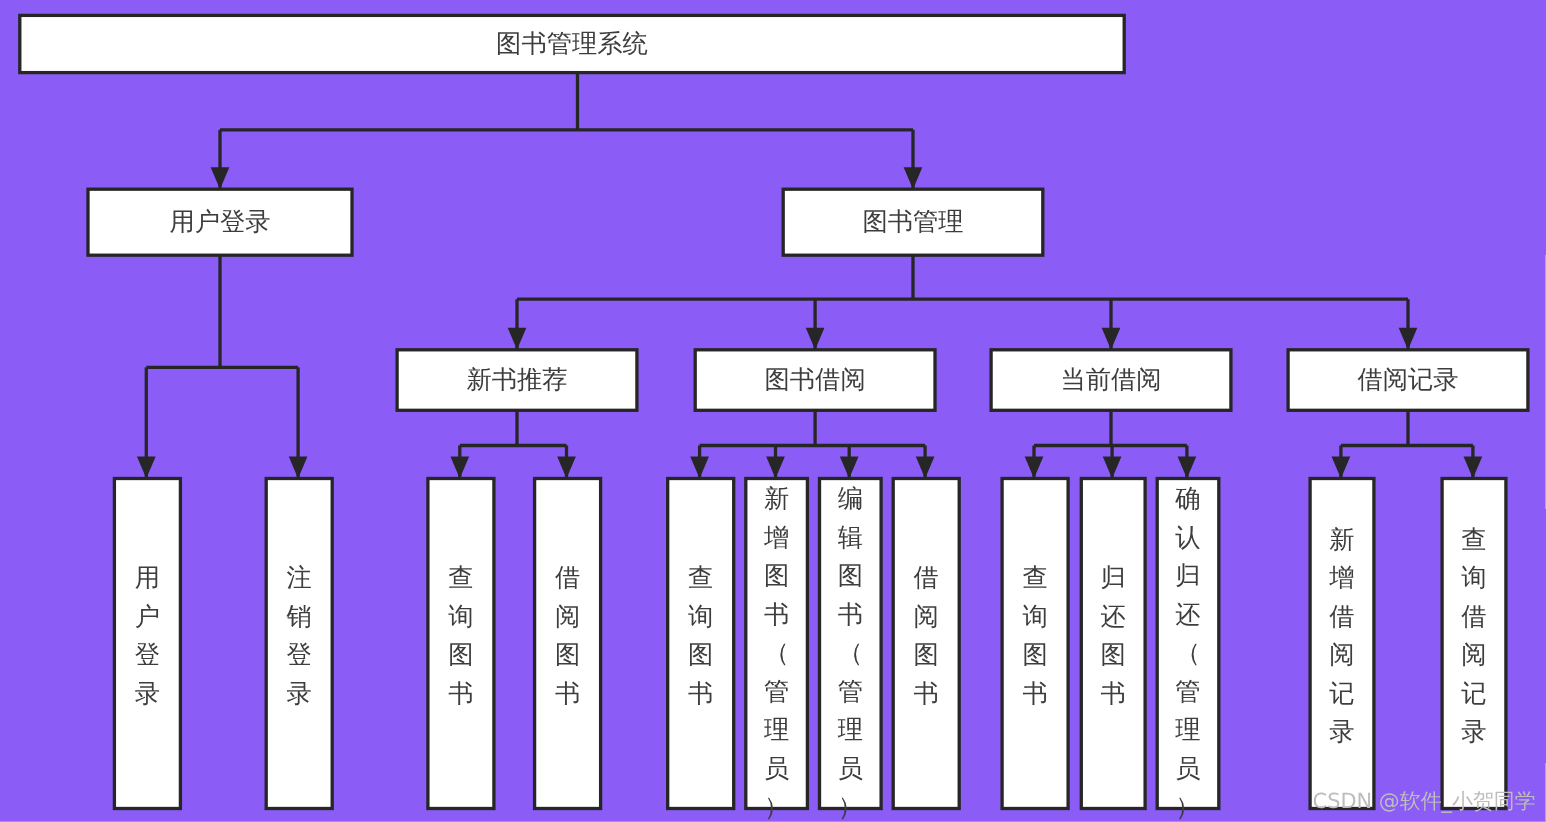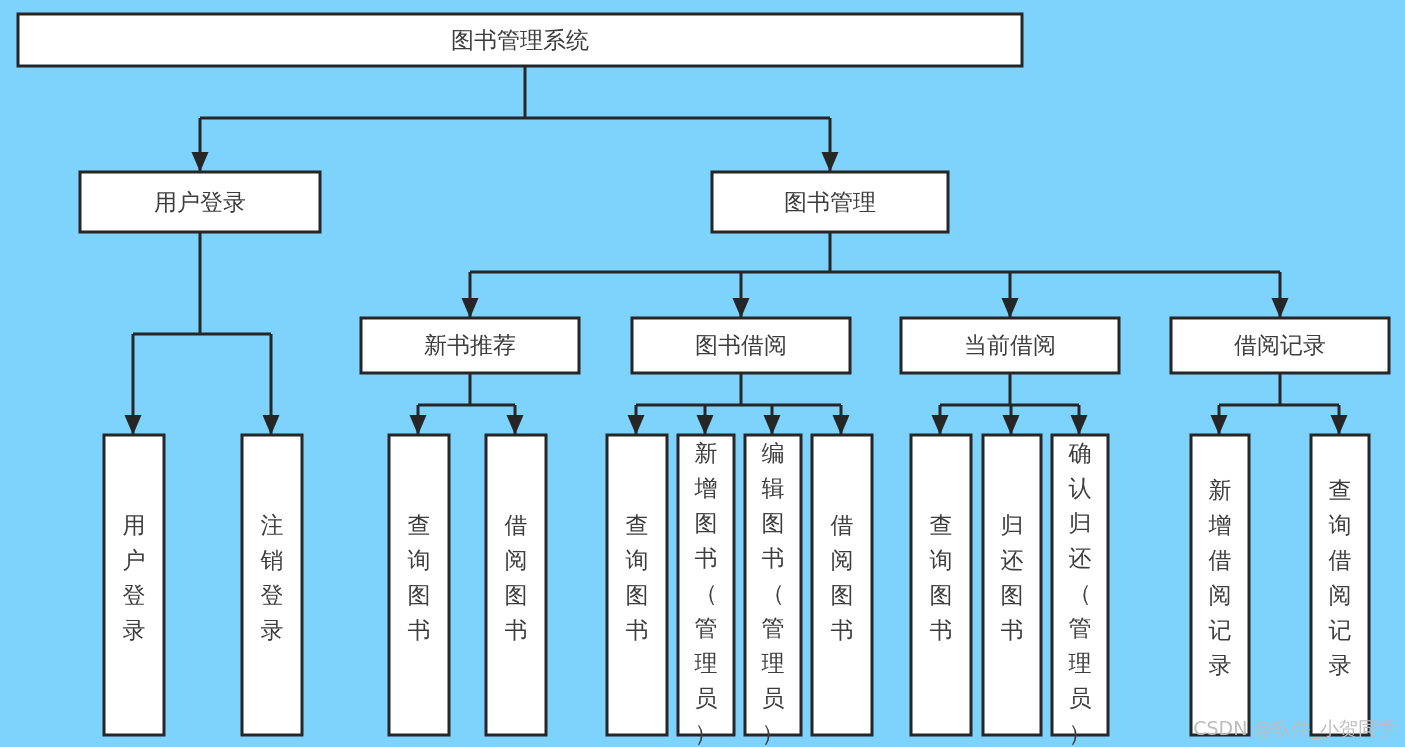--- a/index.html
+++ b/index.html
@@ -12,21 +12,21 @@
     width: 1405px;
     height: 747px;
     font-family: "DejaVu Sans", "Liberation Sans", sans-serif;
     overflow: hidden;
     position: relative;
   }
   #diagram-root {
     position: relative;
     width: 1405px;
     height: 747px;
-    background: #7dd3fc;
+    background: #8b5cf6;
   }
   svg#flow-svg {
     position: absolute;
     left: 0;
     top: 0;
     width: 1405px;
     height: 747px;
     display: block;
   }
   .node-rect {

